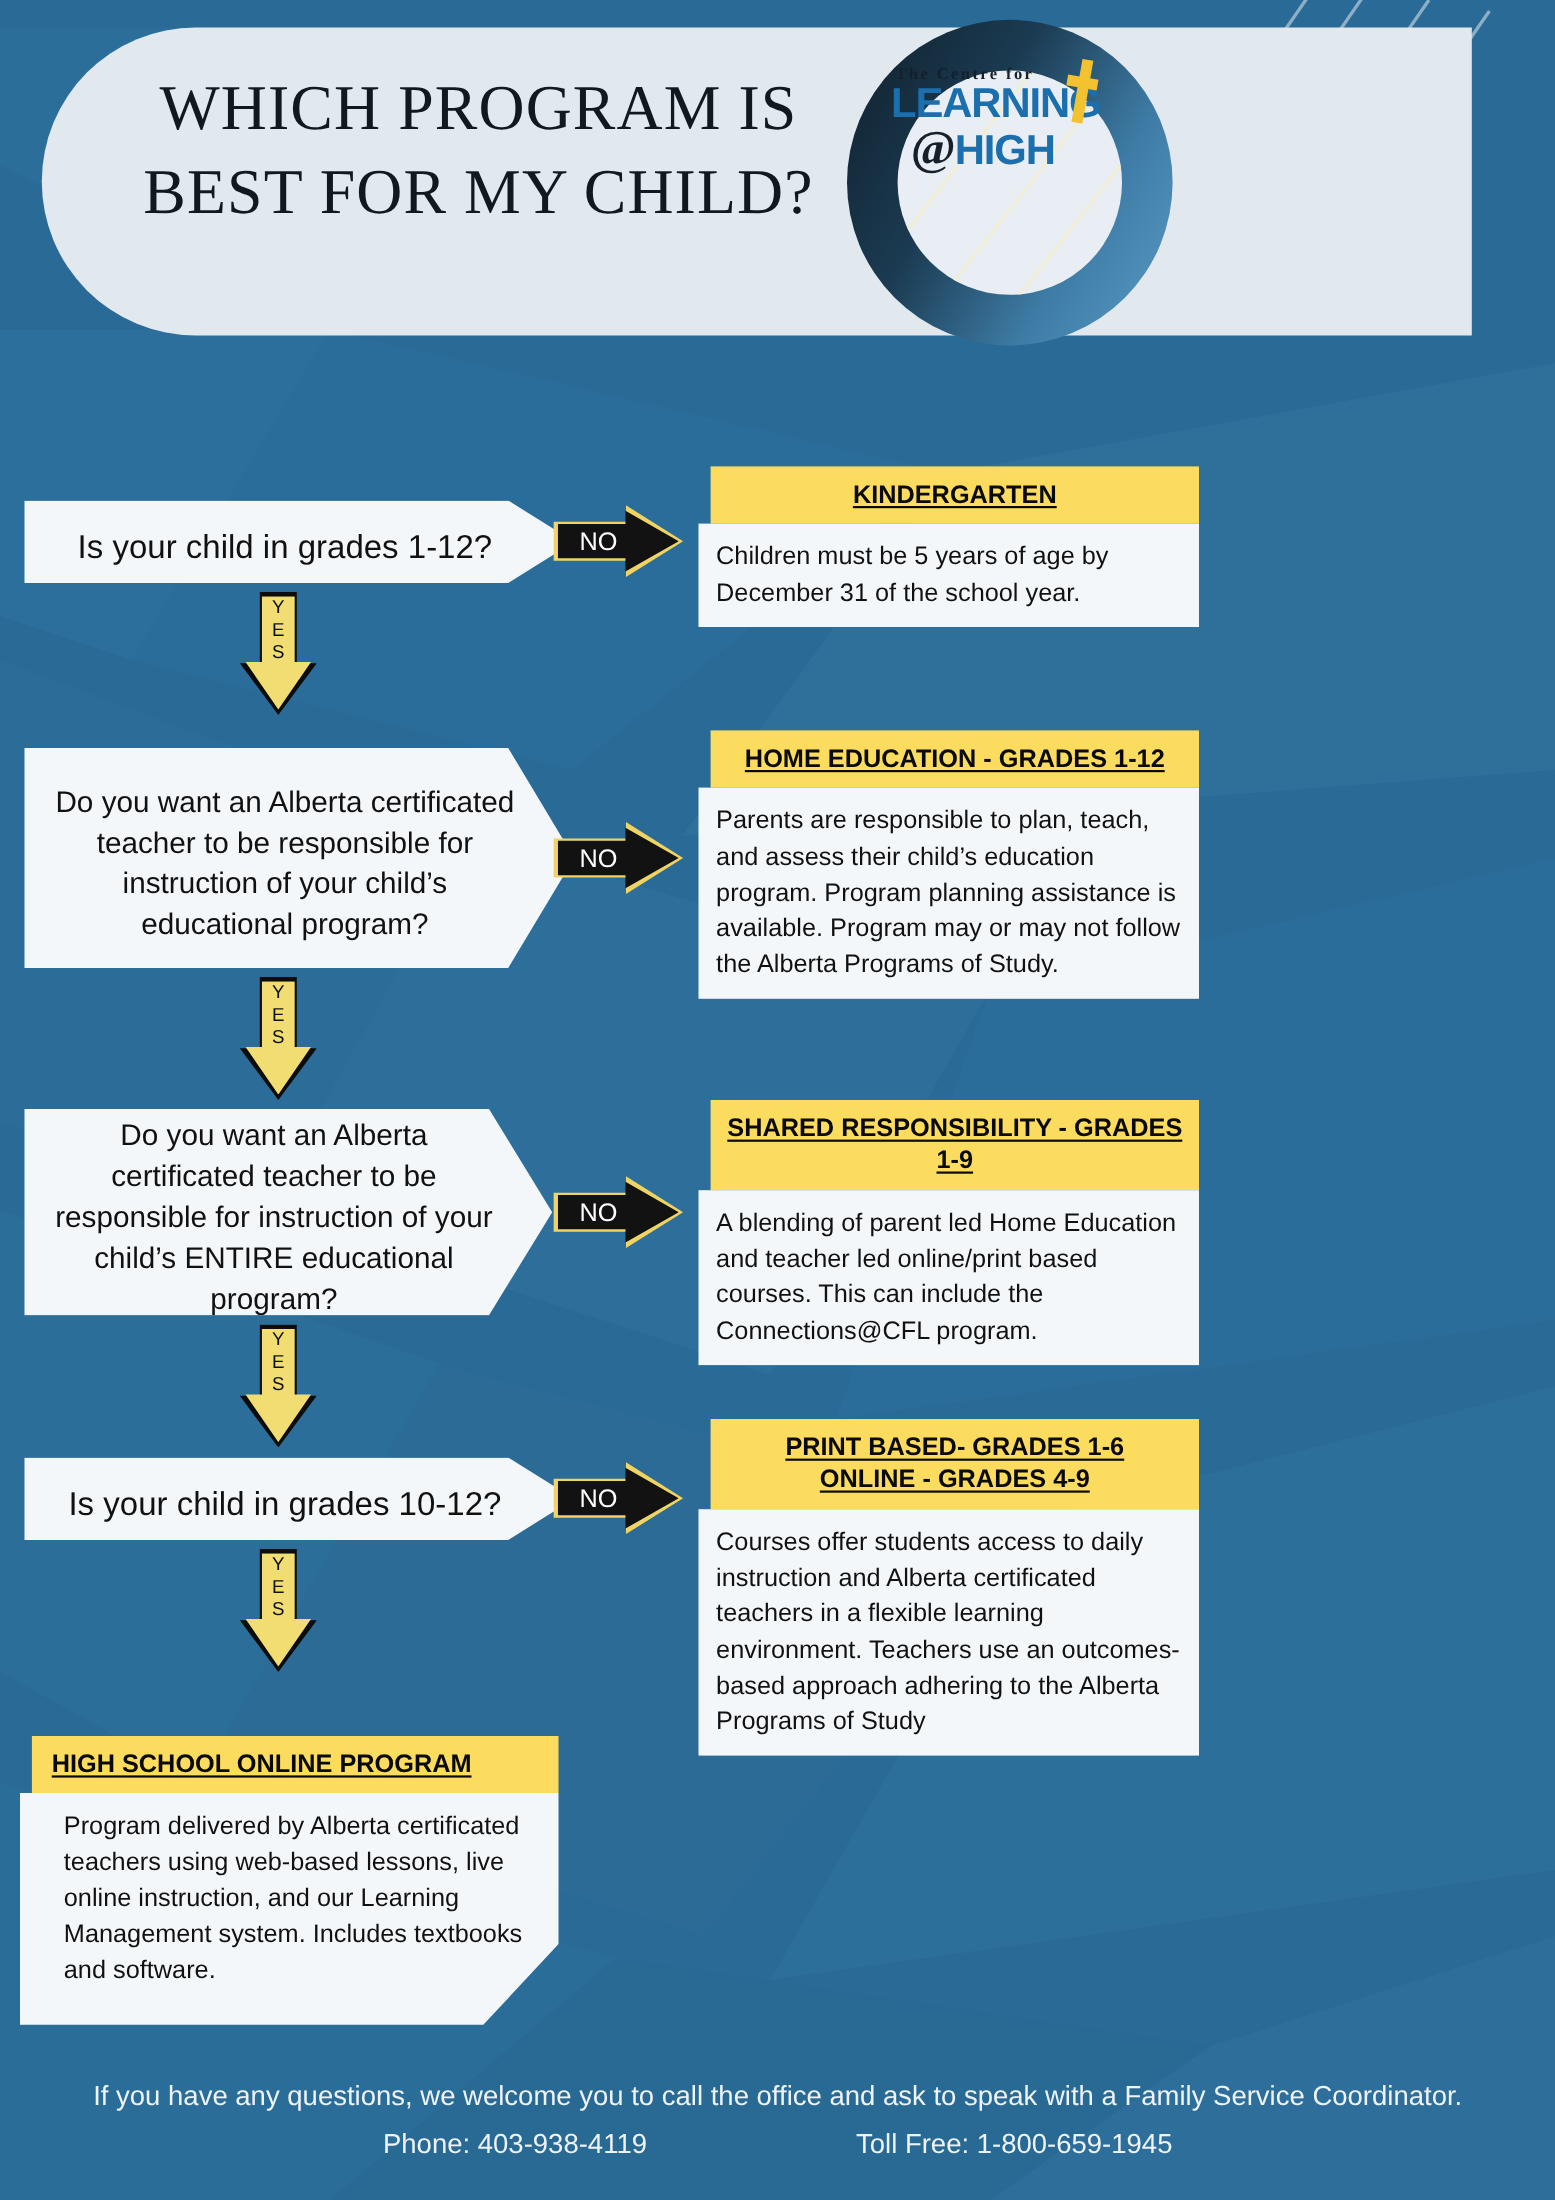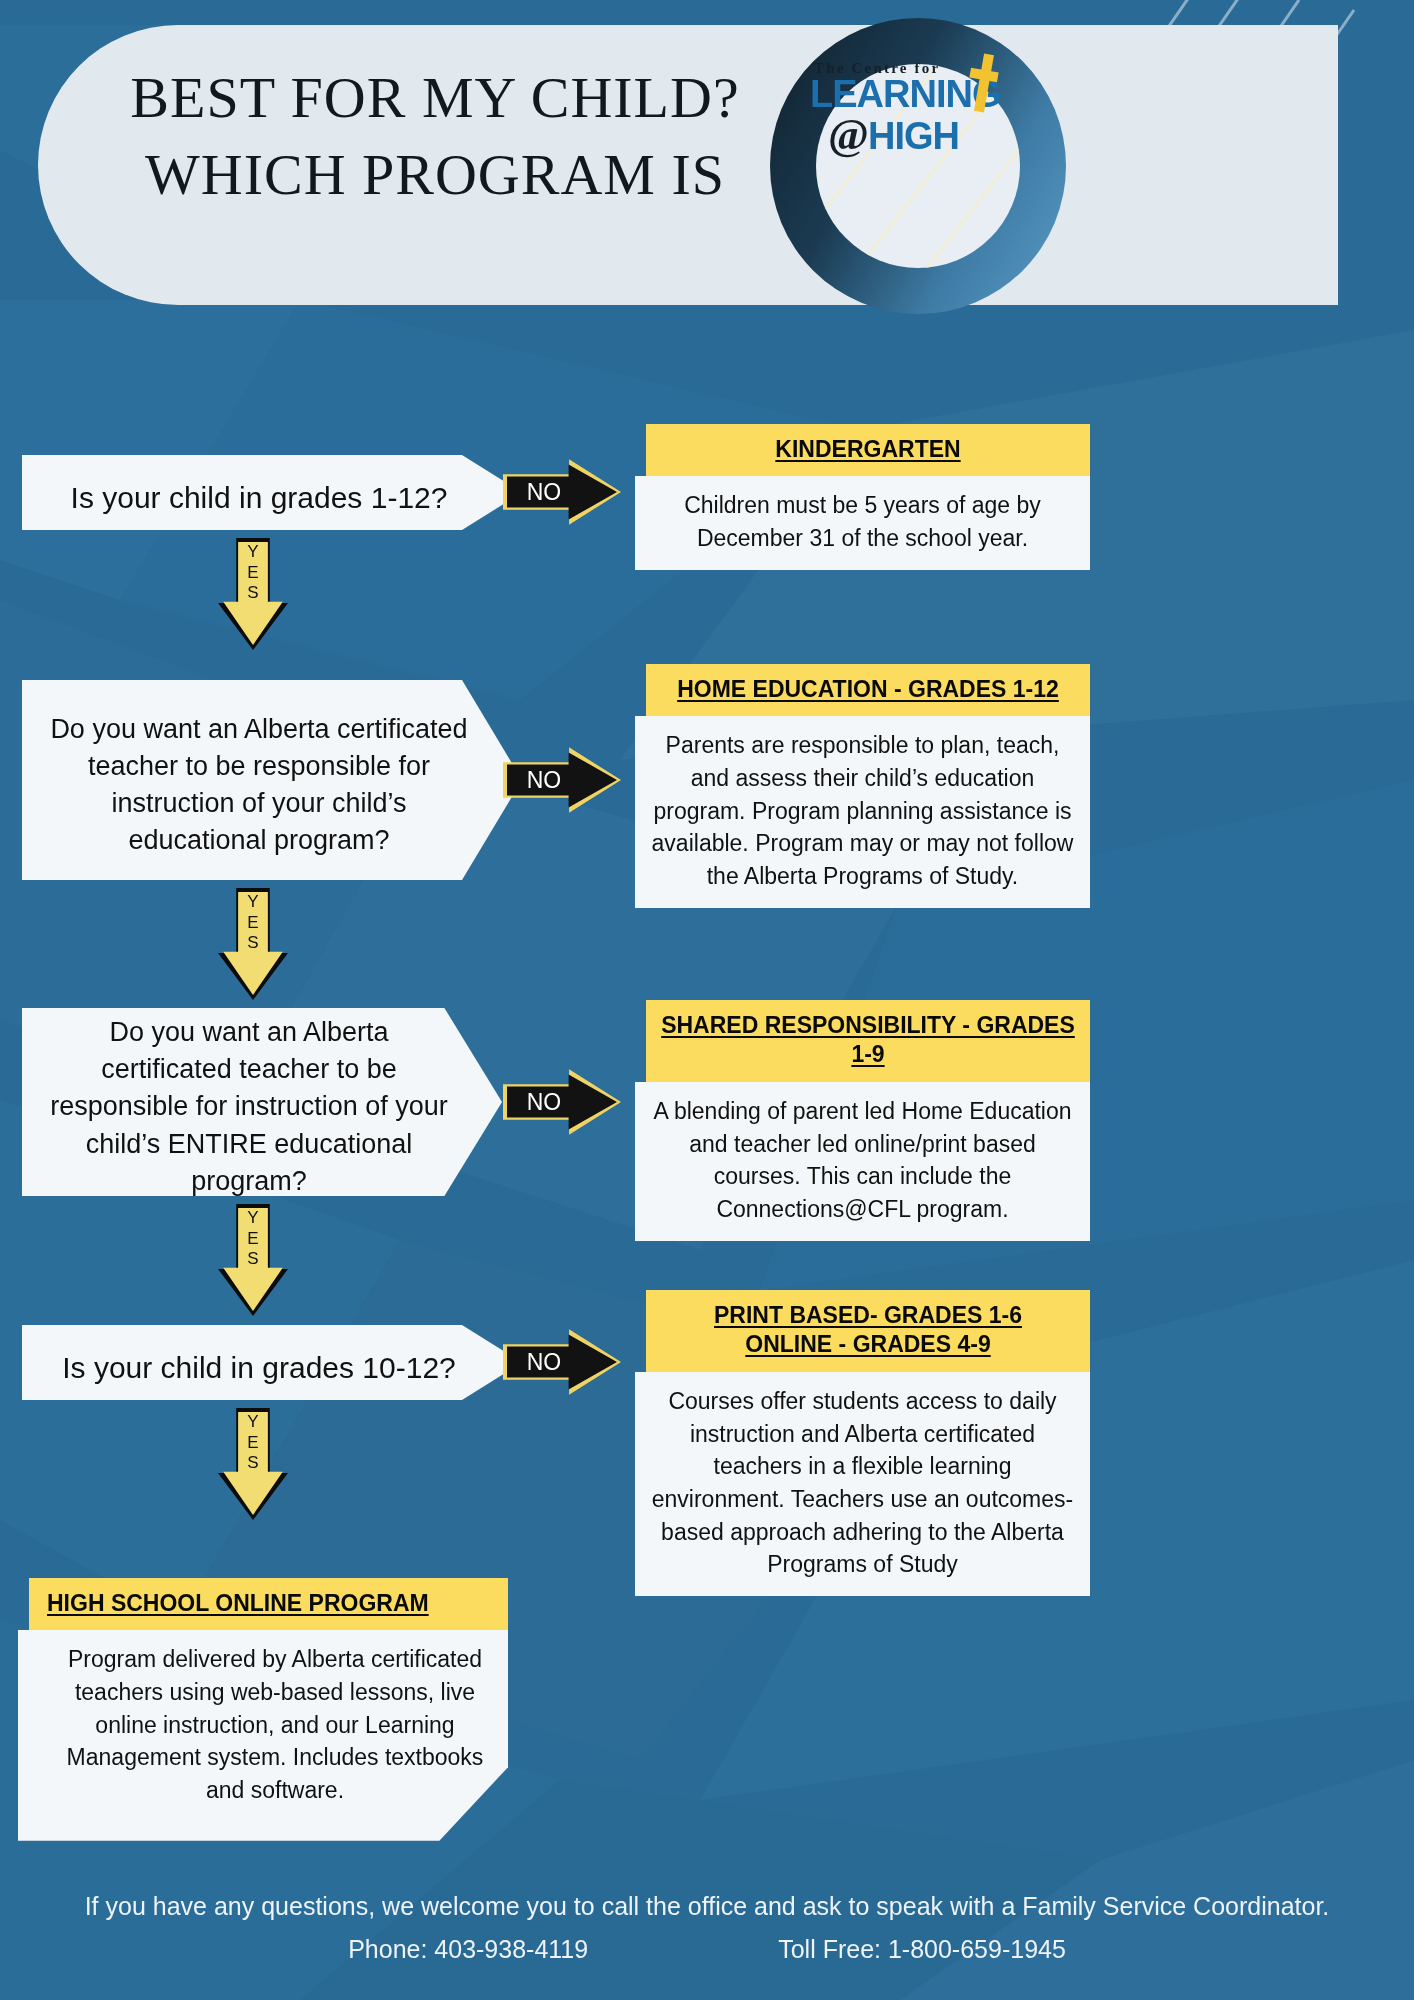--- a/index.html
+++ b/index.html
@@ -107,21 +107,21 @@
     background:#fbdc5e; color:#0a0a0a;
     font-weight:bold; font-size:23px;
     text-align:center; padding:11px 8px 12px 8px;
     line-height:1.28;
     margin-left:11px;
   }
   .r-head span{ text-decoration:underline; text-underline-offset:3px; }
   .r-body{
     background:#f4f7f9; color:#111;
     font-size:23px; line-height:1.42;
-    text-align:center; padding:13px 16px 15px 16px;
+    padding:13px 16px 15px 16px;
   }
 
   
   .no-arrow{
     position:absolute; z-index:6; width:118px; height:68px;
   }
   .no-arrow .shape{
     position:absolute; inset:0;
     background:#f0d463;
     clip-path:polygon(0% 24%,56% 24%,56% 2%,100% 50%,56% 98%,56% 76%,0% 76%);
@@ -200,22 +200,22 @@
   </g>
   <g stroke="#f2e7b0" stroke-width="3" opacity="0.75">
     <line x1="110" y1="120" x2="30" y2="235"></line>
     <line x1="165" y1="140" x2="85" y2="255"></line>
   </g>
 </svg>
 
 <div id="header-pill"></div>
 
 <div id="header-title">
+  <span class="t-line">WHICH PROGRAM IS</span>
   <span class="t-line">BEST FOR MY CHILD?</span>
-  <span class="t-line">WHICH PROGRAM IS</span>
 </div>
 
 <div id="logo-wrap">
   <div id="logo-ring"></div>
   <div id="logo-disc">
     <div class="streak" style="left:-60px; top:40px;"></div>
     <div class="streak" style="left:-40px; top:115px;"></div>
     <div class="streak" style="left:-20px; top:178px;"></div>
   </div>
   <div id="logo-text">

